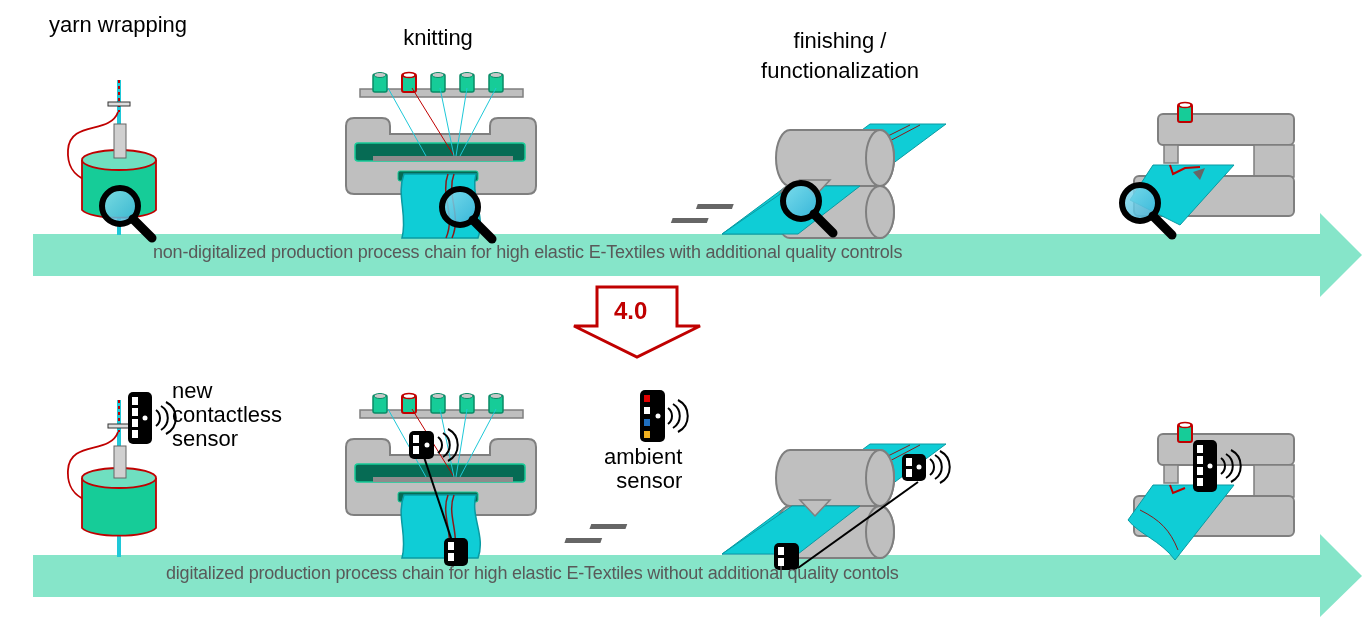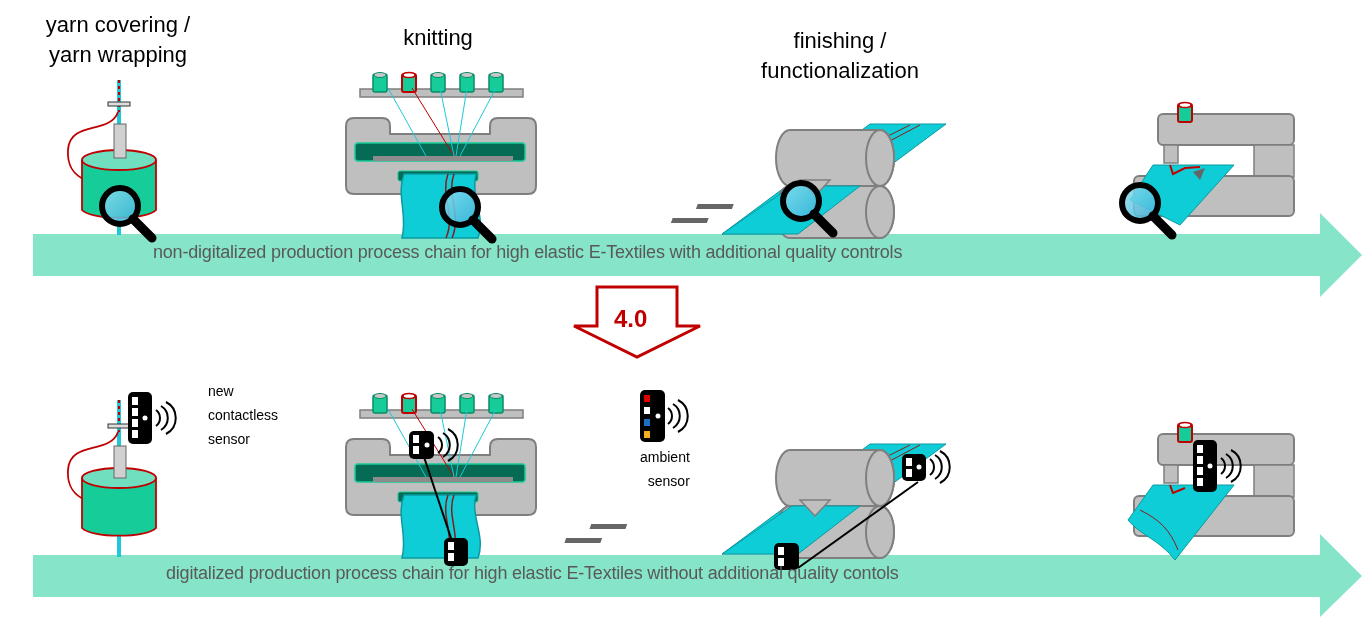--- a/index.html
+++ b/index.html
@@ -1,20 +1,20 @@
 <!DOCTYPE html>
 <html><head>
 <meta charset="utf-8">
 <style>
   html, body { margin: 0; padding: 0; background: #ffffff; }
   body { width: 1362px; height: 617px; position: relative; overflow: hidden;
          font-family: "Liberation Sans", sans-serif; }
   .stage-title { position: absolute; text-align: center; font-size: 22px; line-height: 30px; color: #000; }
   .band-text { position: absolute; font-size: 18px; color: #595959; white-space: nowrap; letter-spacing: -0.2px; }
-  .note { position: absolute; font-size: 14px; line-height: 24px; color: #000; margin-left: 36px; }
+  .note { position: absolute; font-size: 22px; line-height: 24px; color: #000; }
   .badge { position: absolute; font-size: 24px; font-weight: bold; color: #c00000; }
   svg#art { position: absolute; left: 0; top: 0; }
 </style>
 </head>
 <body>
 
 <svg id="art" width="1362" height="617" viewBox="0 0 1362 617">
   <defs>
     <linearGradient id="lens" x1="0" y1="0" x2="1" y2="1">
       <stop offset="0" stop-color="#8fe0f0"></stop>
@@ -216,37 +216,36 @@
       <rect x="1197" y="456" width="6" height="8" fill="#fff"></rect>
       <rect x="1197" y="467" width="6" height="8" fill="#fff"></rect>
       <rect x="1197" y="478" width="6" height="8" fill="#fff"></rect>
       <circle cx="1210" cy="466" r="2.5" fill="#fff"></circle>
       <use href="#waves" x="1221" y="466"></use>
     </g>
   </g>
 </svg>
 
 <div class="stage-title" style="left:18px; top:10px; width:200px;">
-  <div>yarn covering /</div>
   <div>yarn wrapping</div>
 </div>
 <div class="stage-title" style="left:338px; top:23px; width:200px;">
   <div>knitting</div>
 </div>
 <div class="stage-title" style="left:730px; top:26px; width:220px;">
   <div>finishing /</div>
   <div>functionalization</div>
 </div>
 <div class="stage-title" style="left:1113px; top:10px; width:200px;">
 </div>
 
 <div class="band-text" style="left:153px; top:242px;">non-digitalized production process chain for high elastic E-Textiles with additional quality controls</div>
 <div class="band-text" style="left:166px; top:563px;">digitalized production process chain for high elastic E-Textiles without additional quality contols</div>
 
-<div class="badge" style="left:614px; top:297px;margin-top:8px;">4.0</div>
+<div class="badge" style="left:614px; top:297px;">4.0</div>
 
 <div class="note" style="left:172px; top:379px;">
   <div>new</div>
   <div>contactless</div>
   <div>sensor</div>
 </div>
 <div class="note" style="left:604px; top:445px;text-align:right;">
   <div>ambient</div>
   <div>sensor</div>
 </div>

